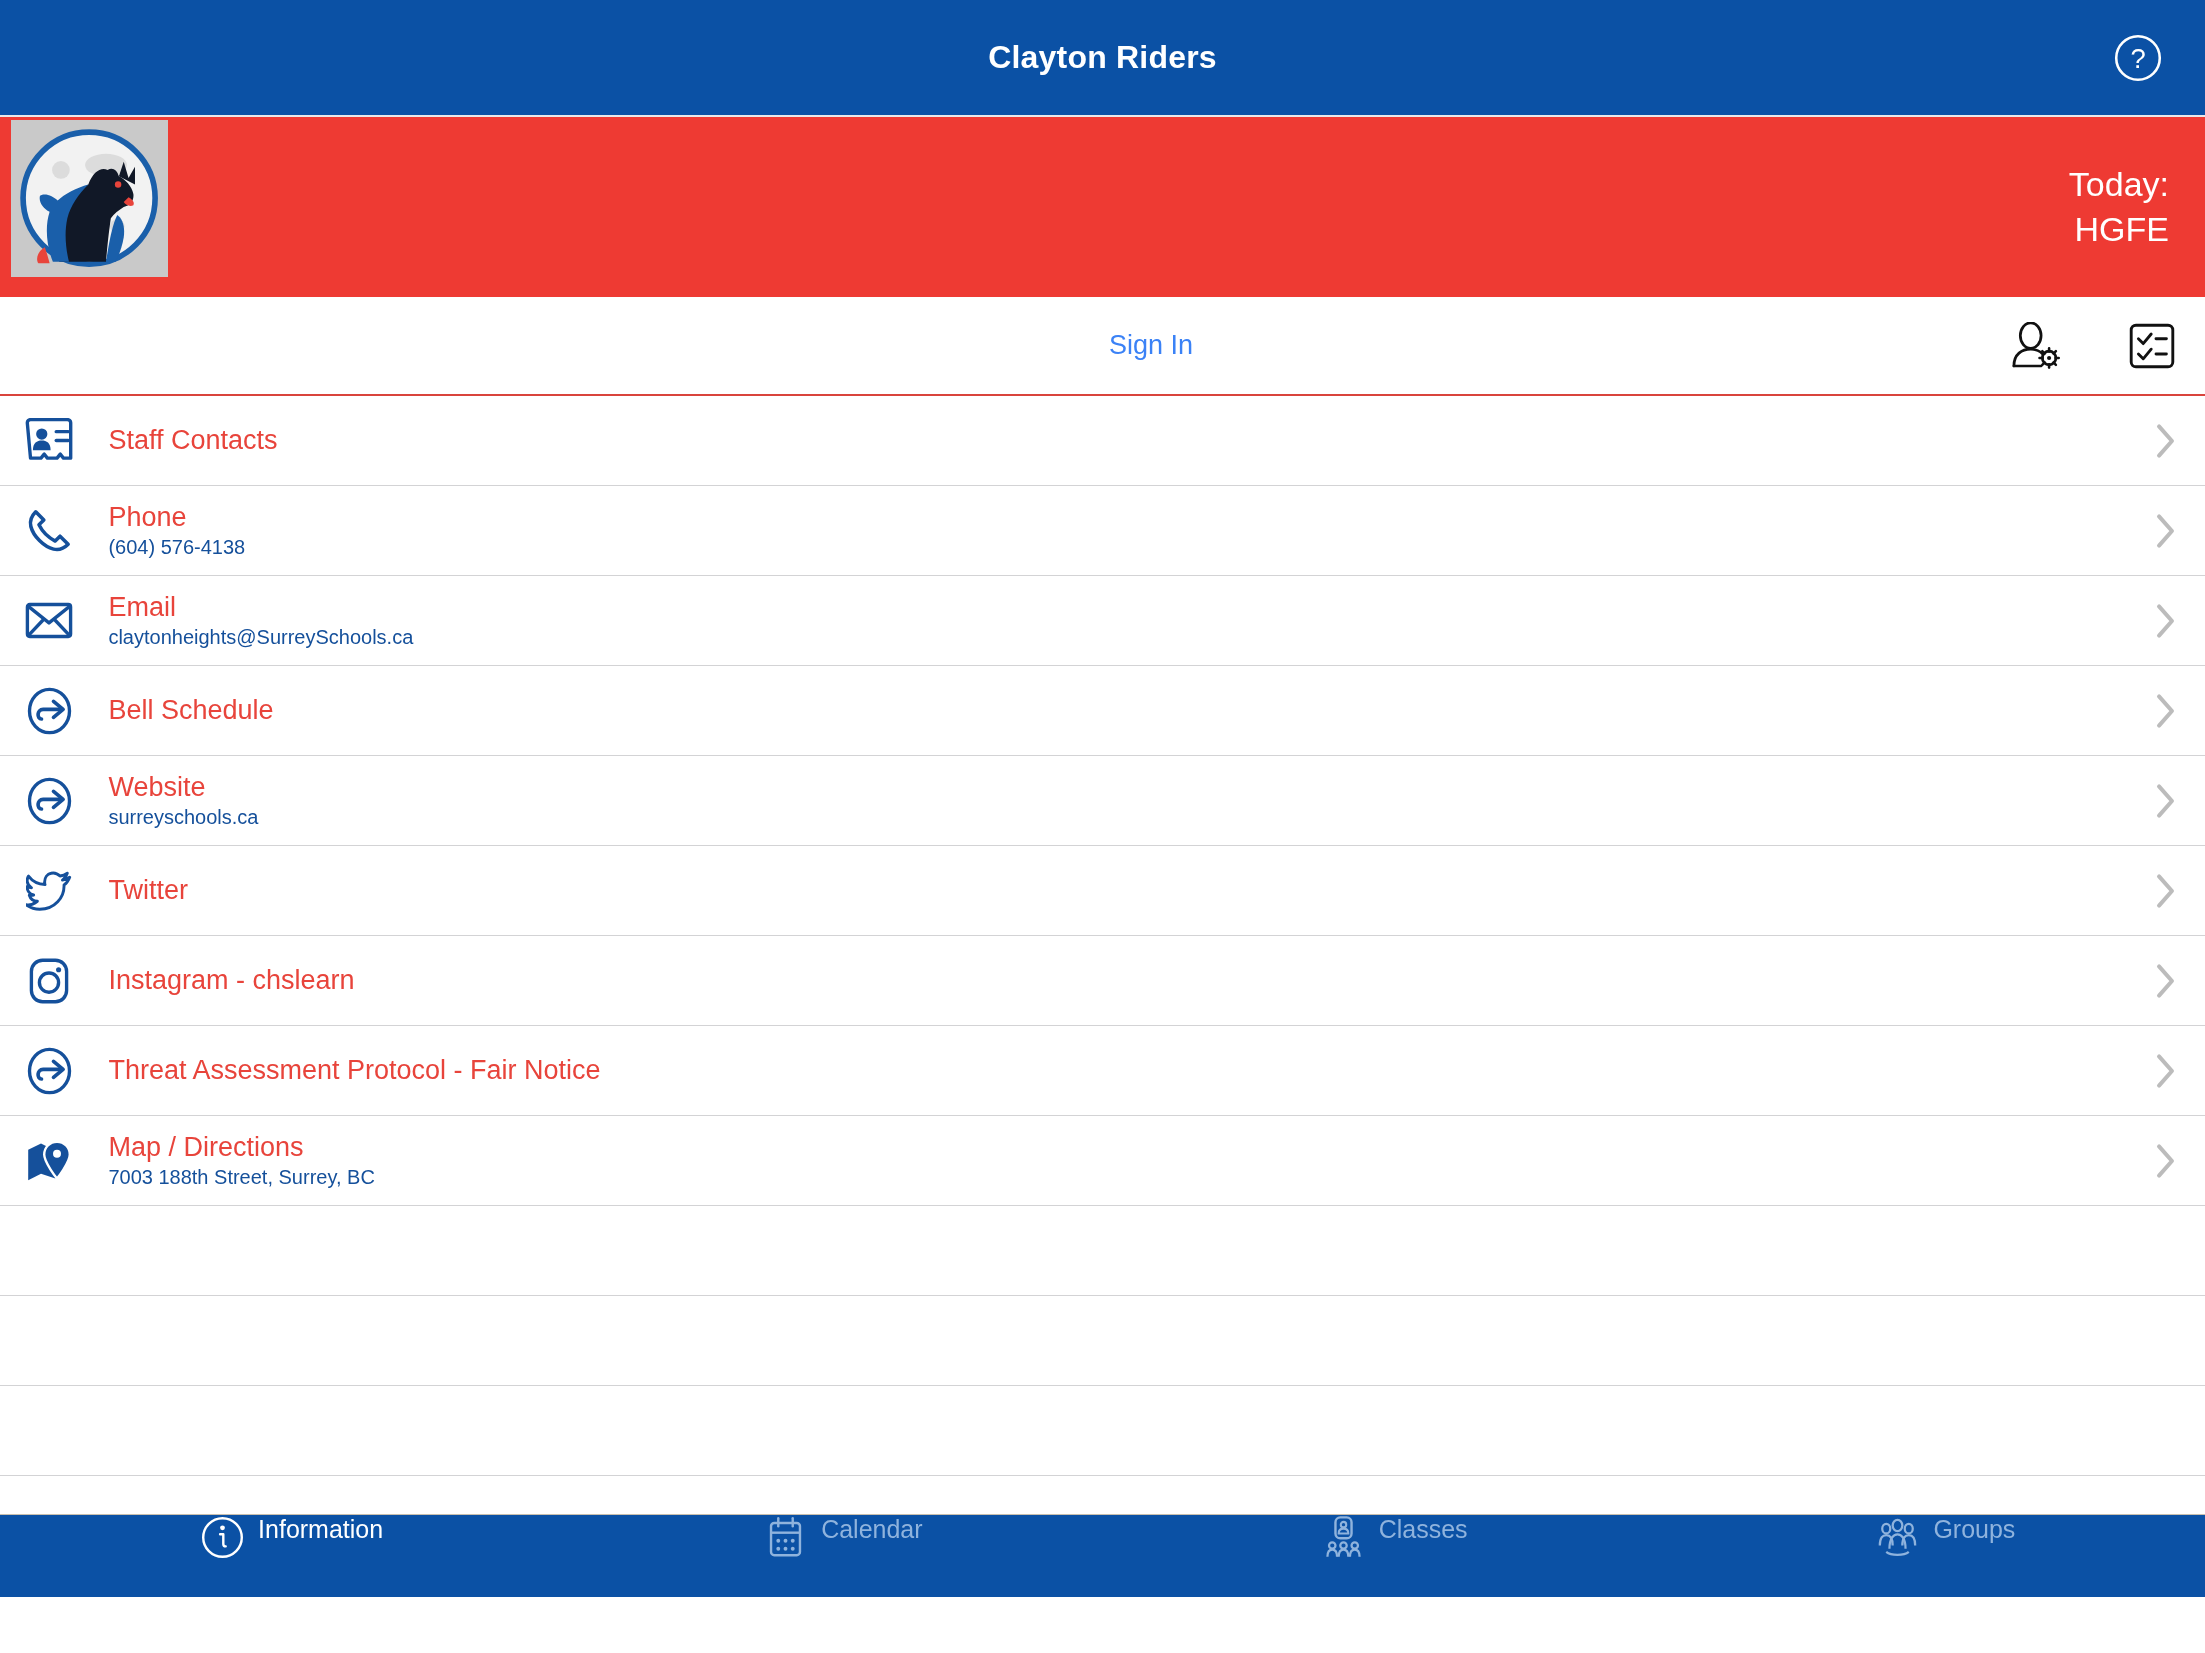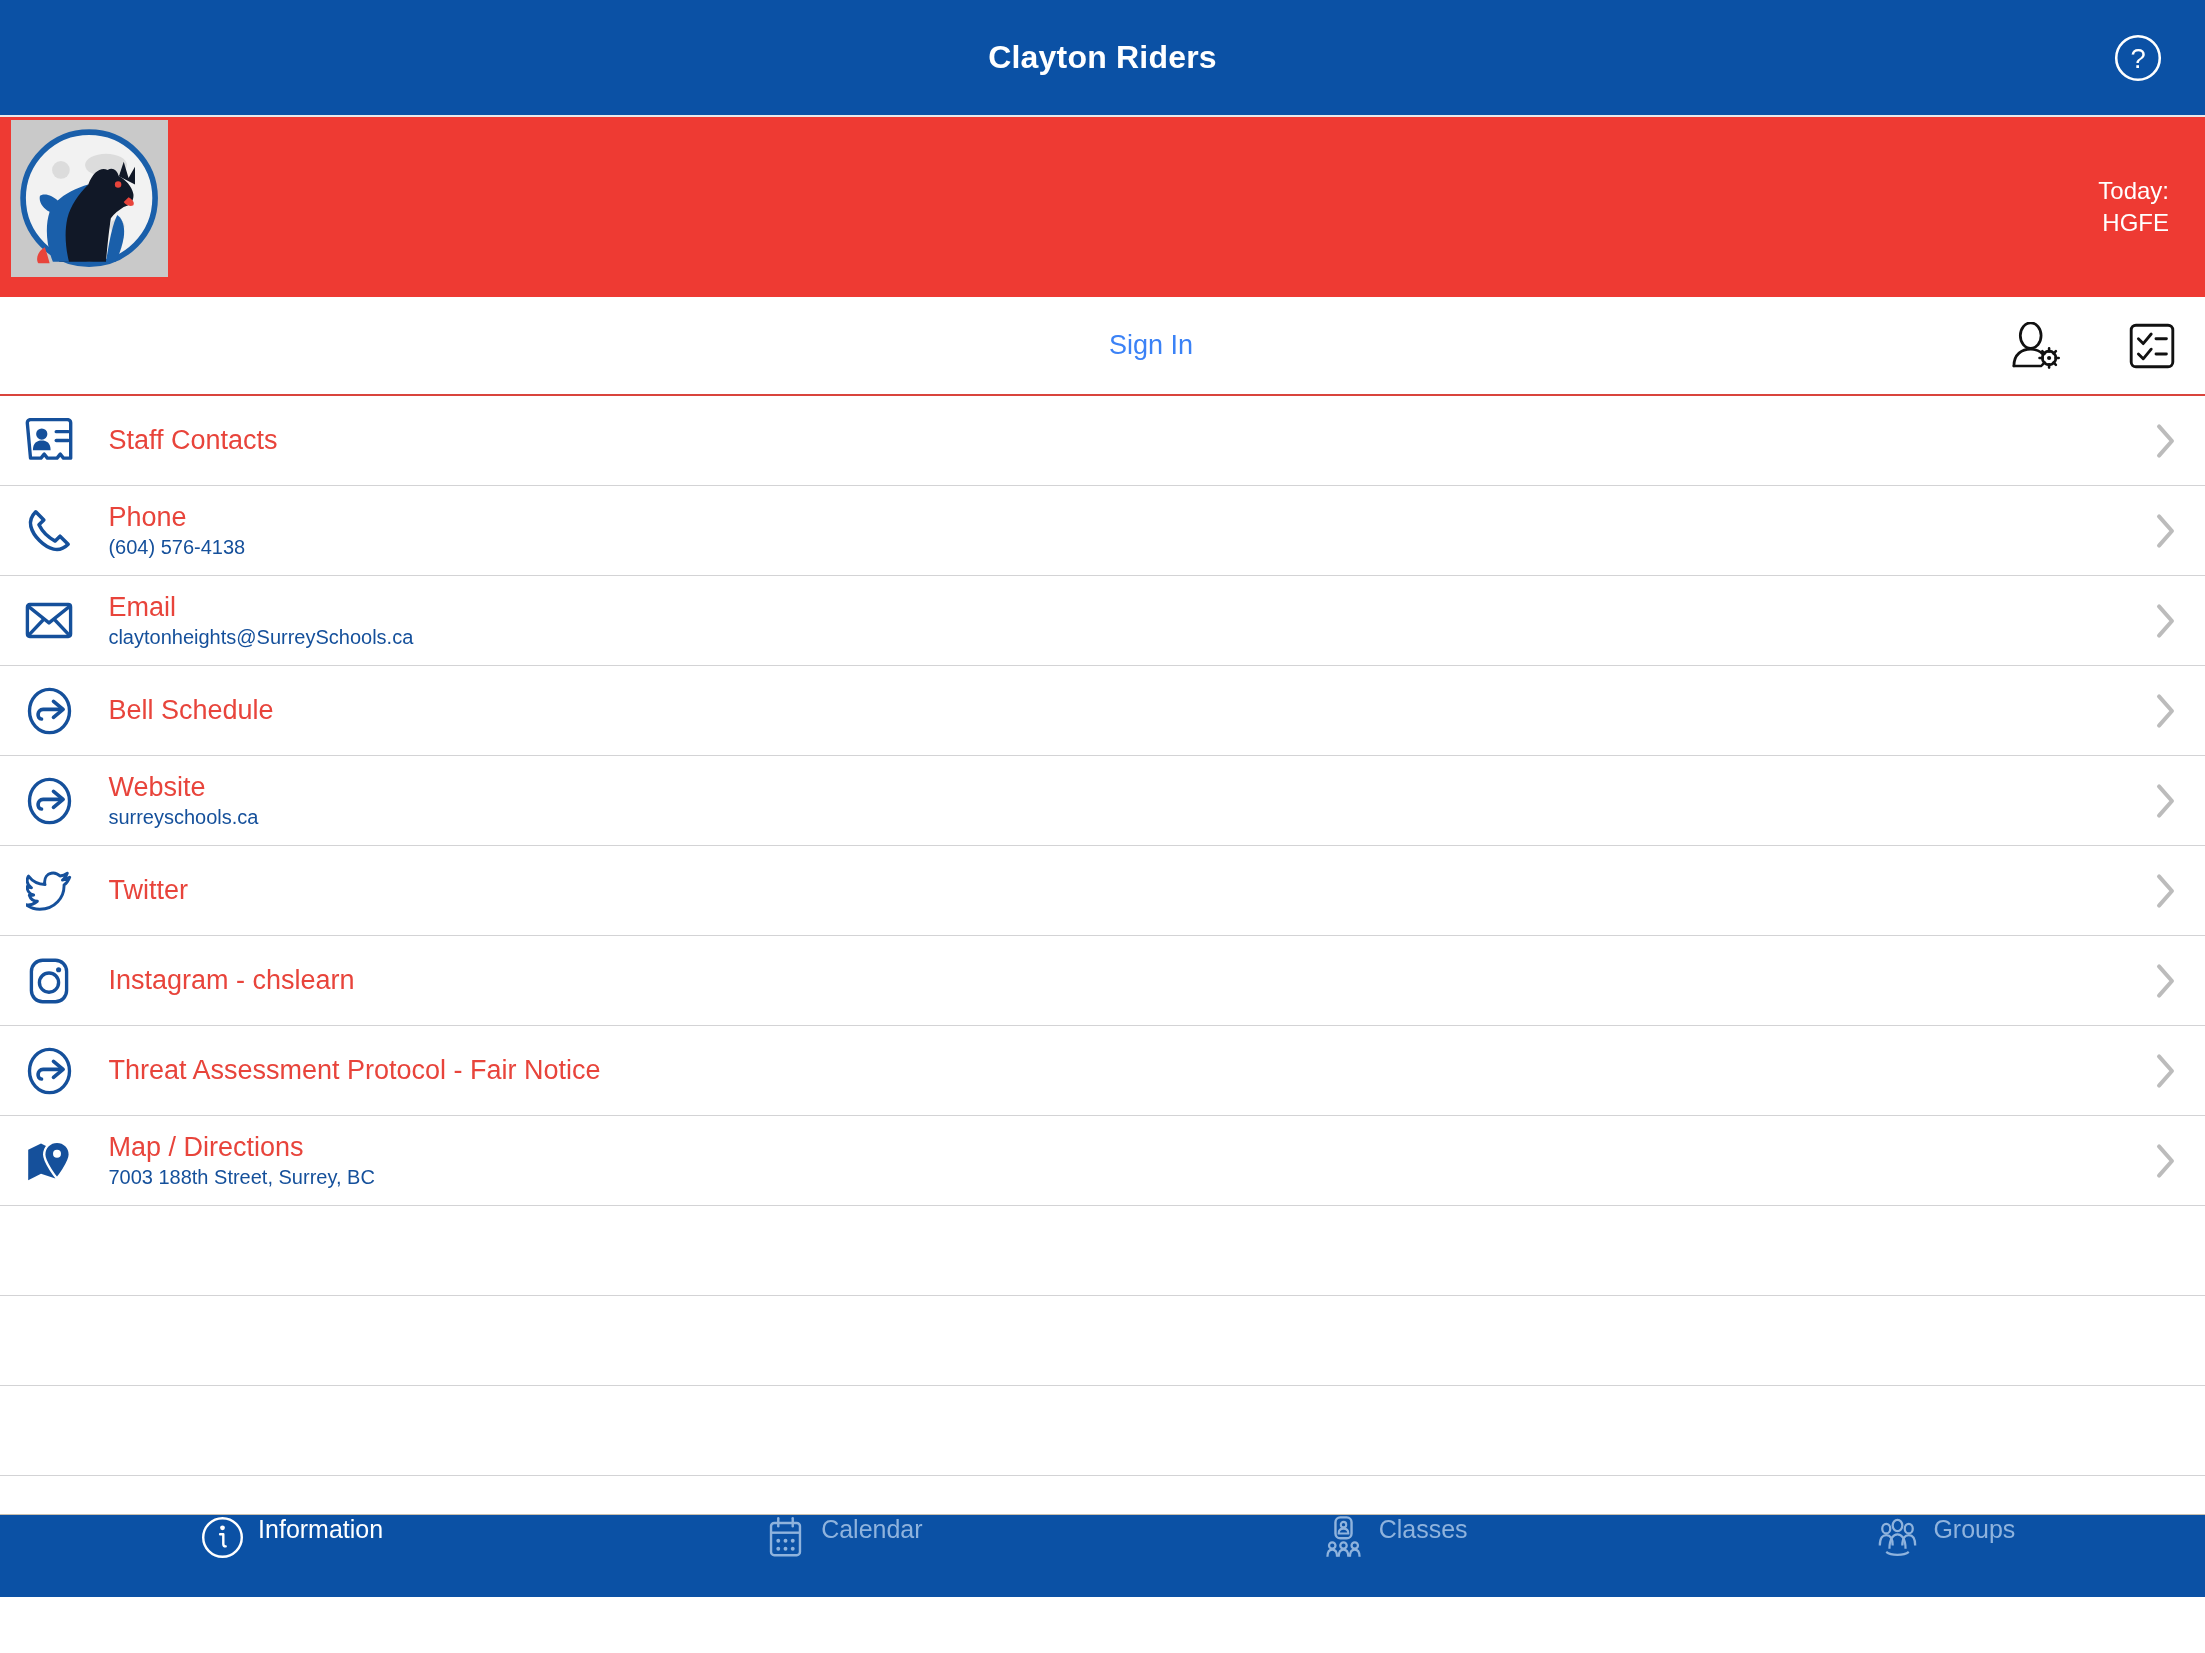--- a/index.html
+++ b/index.html
@@ -68,21 +68,21 @@
     flex: 0 0 auto;
     overflow: hidden;
   }
   .banner-today {
     position: absolute;
     right: 36px;
     top: 50%;
     transform: translateY(-50%);
     text-align: right;
     color: #ffffff;
-    font-size: 24px;
+    font-size: 34px;
     line-height: 1.32;
   }
 
   
   .signin-bar {
     position: relative;
     height: 99px;
     flex: 0 0 99px;
     background: #ffffff;
     display: flex;

